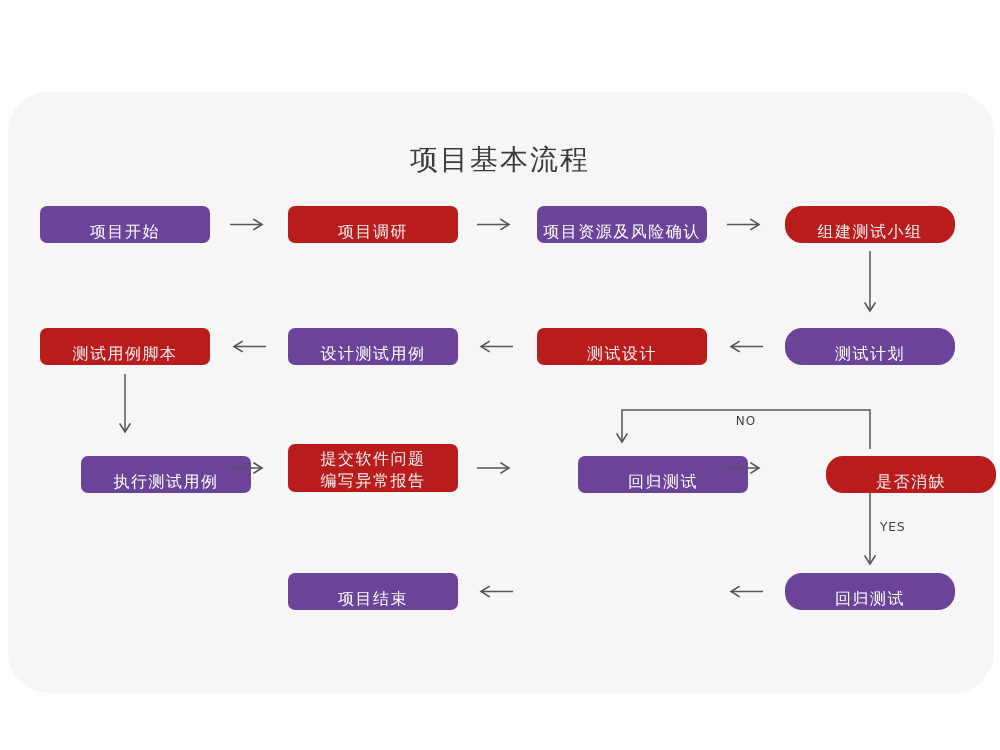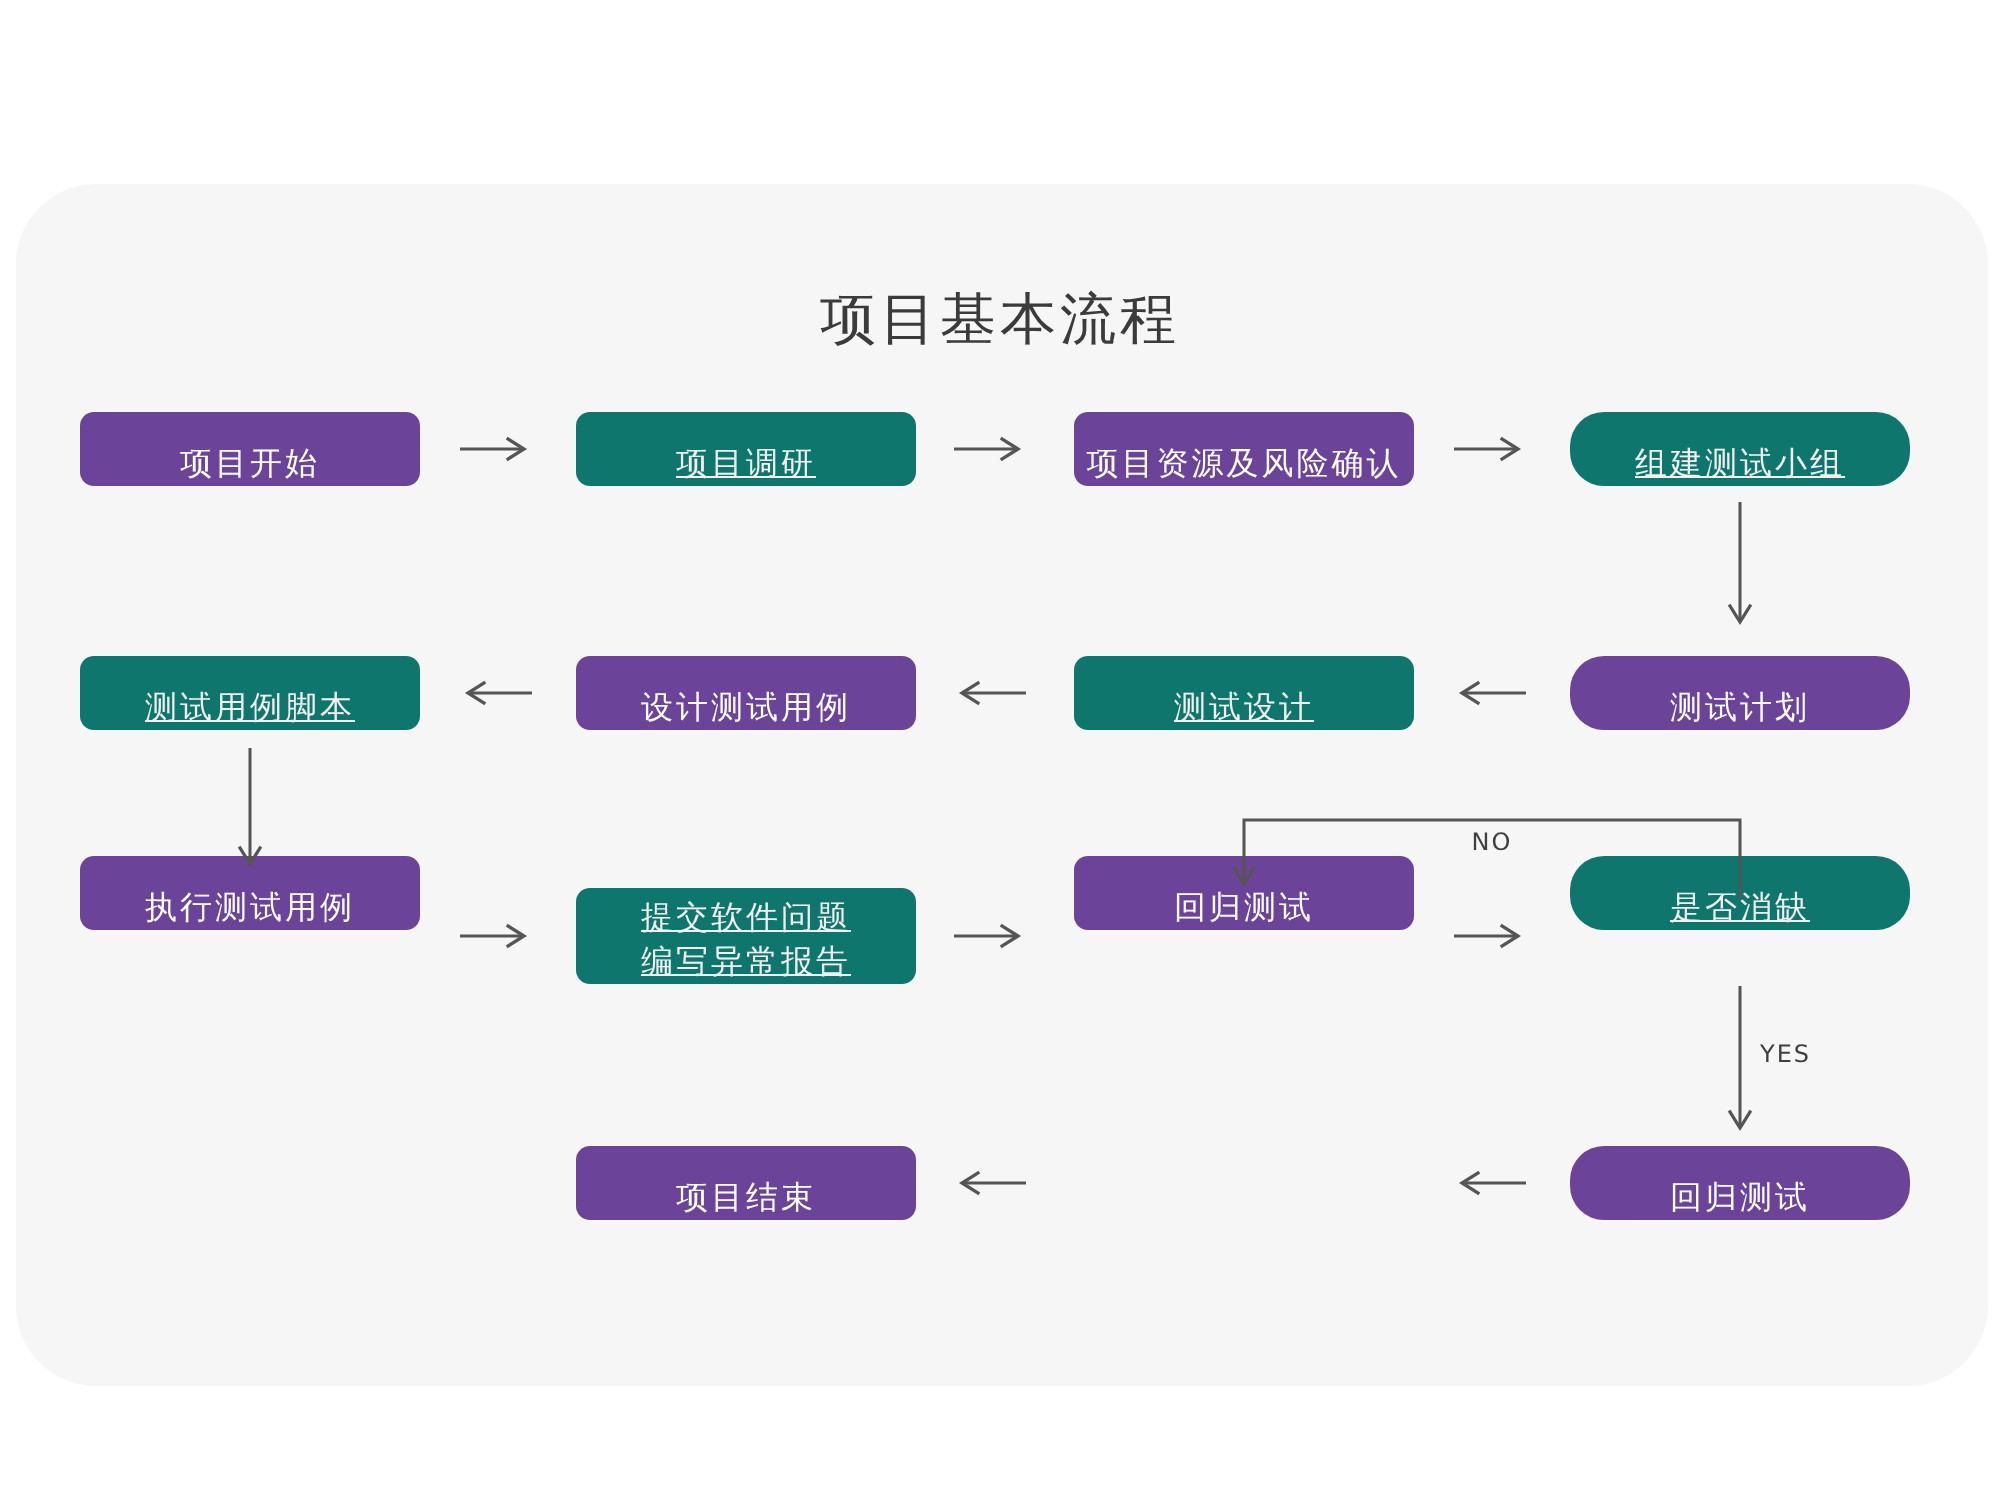--- a/index.html
+++ b/index.html
@@ -34,27 +34,27 @@
     display: flex;
     align-items: flex-end;
     justify-content: center;
     text-align: center;
     font-size: 16px;
     letter-spacing: 1.5px;
     line-height: 22px;
     white-space: pre-line;
   }
   .node.purple { background: #6b4399; color: #ffffff; }
-  .node.gray   { background: #0f766e; color: #f1f1f1; text-decoration: underline; }
+  .node.gray   { background: #b91c1c; color: #f1f1f1; }
   .node.tall   { height: 48px; }
 
   
   .c1 { left: 40px; } .c2 { left: 288px; } .c3 { left: 537px; } .c4 { left: 785px; border-radius: 17px; }
   
-  .r1 { top: 206px; } .r2 { top: 328px; } .r3 { top: 428px; } .r4 { top: 573px; }
+  .r1 { top: 206px; } .r2 { top: 328px; } .r3 { top: 456px; margin-left: 41px; } .r4 { top: 573px; }
   .r3tall { top: 444px; }
 
   .connectors {
     position: absolute; left: 0; top: 0;
     width: 1000px; height: 750px;
     pointer-events: none;
   }
   .edge-label {
     position: absolute;
     font-size: 12px;

